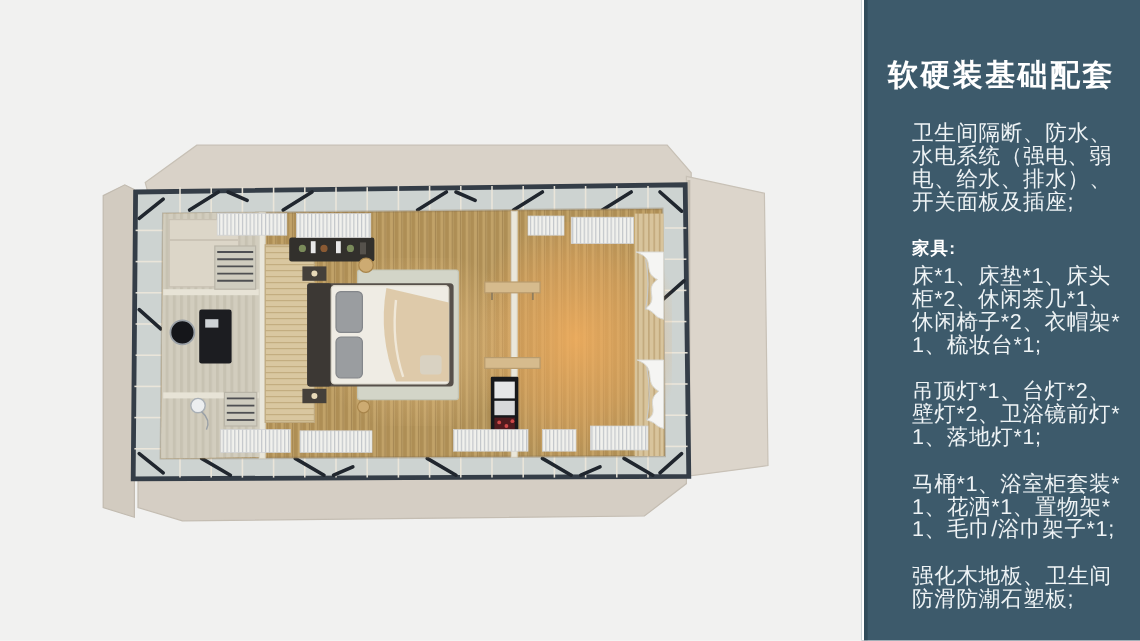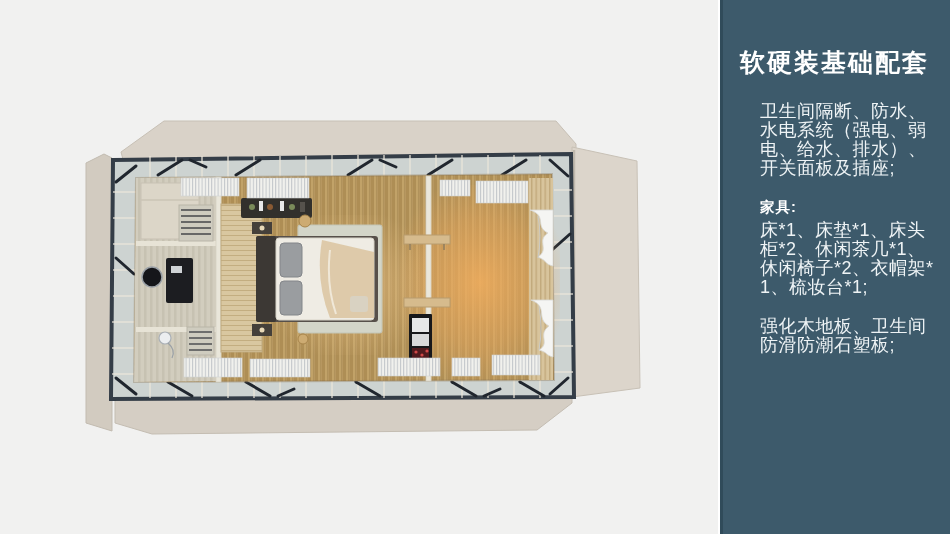--- a/index.html
+++ b/index.html
@@ -275,23 +275,25 @@
     <section class="panel-section">
       <p class="sec-body">卫生间隔断、防水、水电系统（强电、弱电、给水、排水）、开关面板及插座;</p>
     </section>
 
     <section class="panel-section">
       <h2 class="sec-heading">家具:</h2>
       <p class="sec-body">床*1、床垫*1、床头柜*2、休闲茶几*1、休闲椅子*2、衣帽架*1、梳妆台*1;</p>
     </section>
 
     <section class="panel-section">
-    </section>
-
-    <section class="panel-section">
+      <p class="sec-body">吊顶灯*1、台灯*2、壁灯*2、卫浴镜前灯*1、落地灯*1;</p>
+    </section>
+
+    <section class="panel-section">
+      <p class="sec-body">马桶*1、浴室柜套装*1、花洒*1、置物架*1、毛巾/浴巾架子*1;</p>
     </section>
 
     <section class="panel-section">
       <p class="sec-body">强化木地板、卫生间防滑防潮石塑板;</p>
     </section>
   </aside>
 
 </div>
 
 </body></html>

